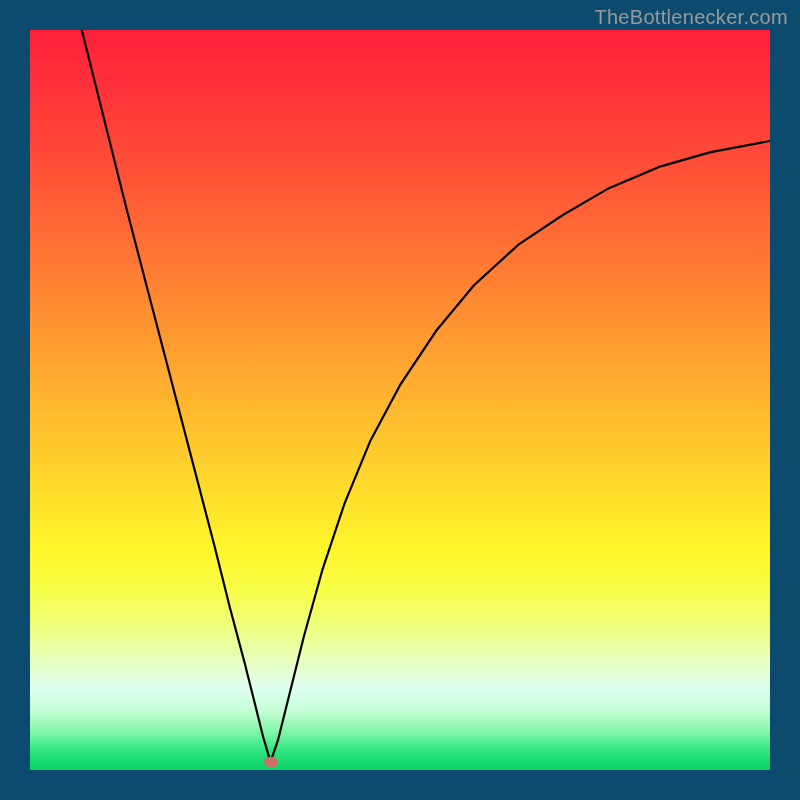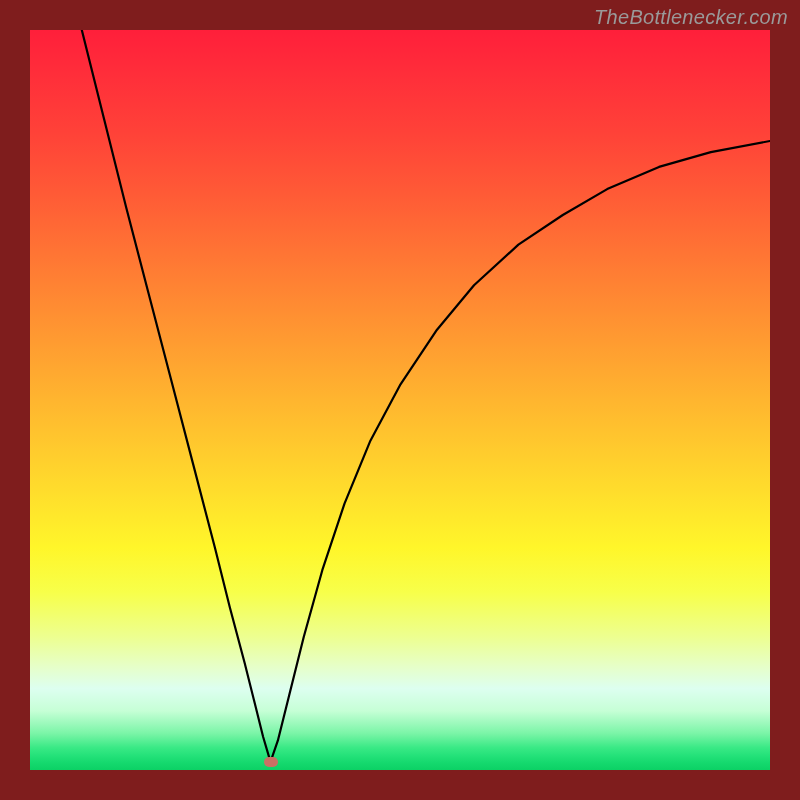--- a/index.html
+++ b/index.html
@@ -7,22 +7,21 @@
     padding: 0;
     width: 800px;
     height: 800px;
     background: #000;
     font-family: Arial, Helvetica, sans-serif;
     overflow: hidden;
   }
   .frame {
     position: absolute;
     inset: 0;
-    background: #7f1d1d;
-    font-style: italic;
+    background: #0c4a6e;
   }
   .plot {
     position: absolute;
     left: 30px;
     top: 30px;
     width: 740px;
     height: 740px;
     background: linear-gradient(to bottom,
       #ff1f3a 0%,
       #ff2e3a 6%,

